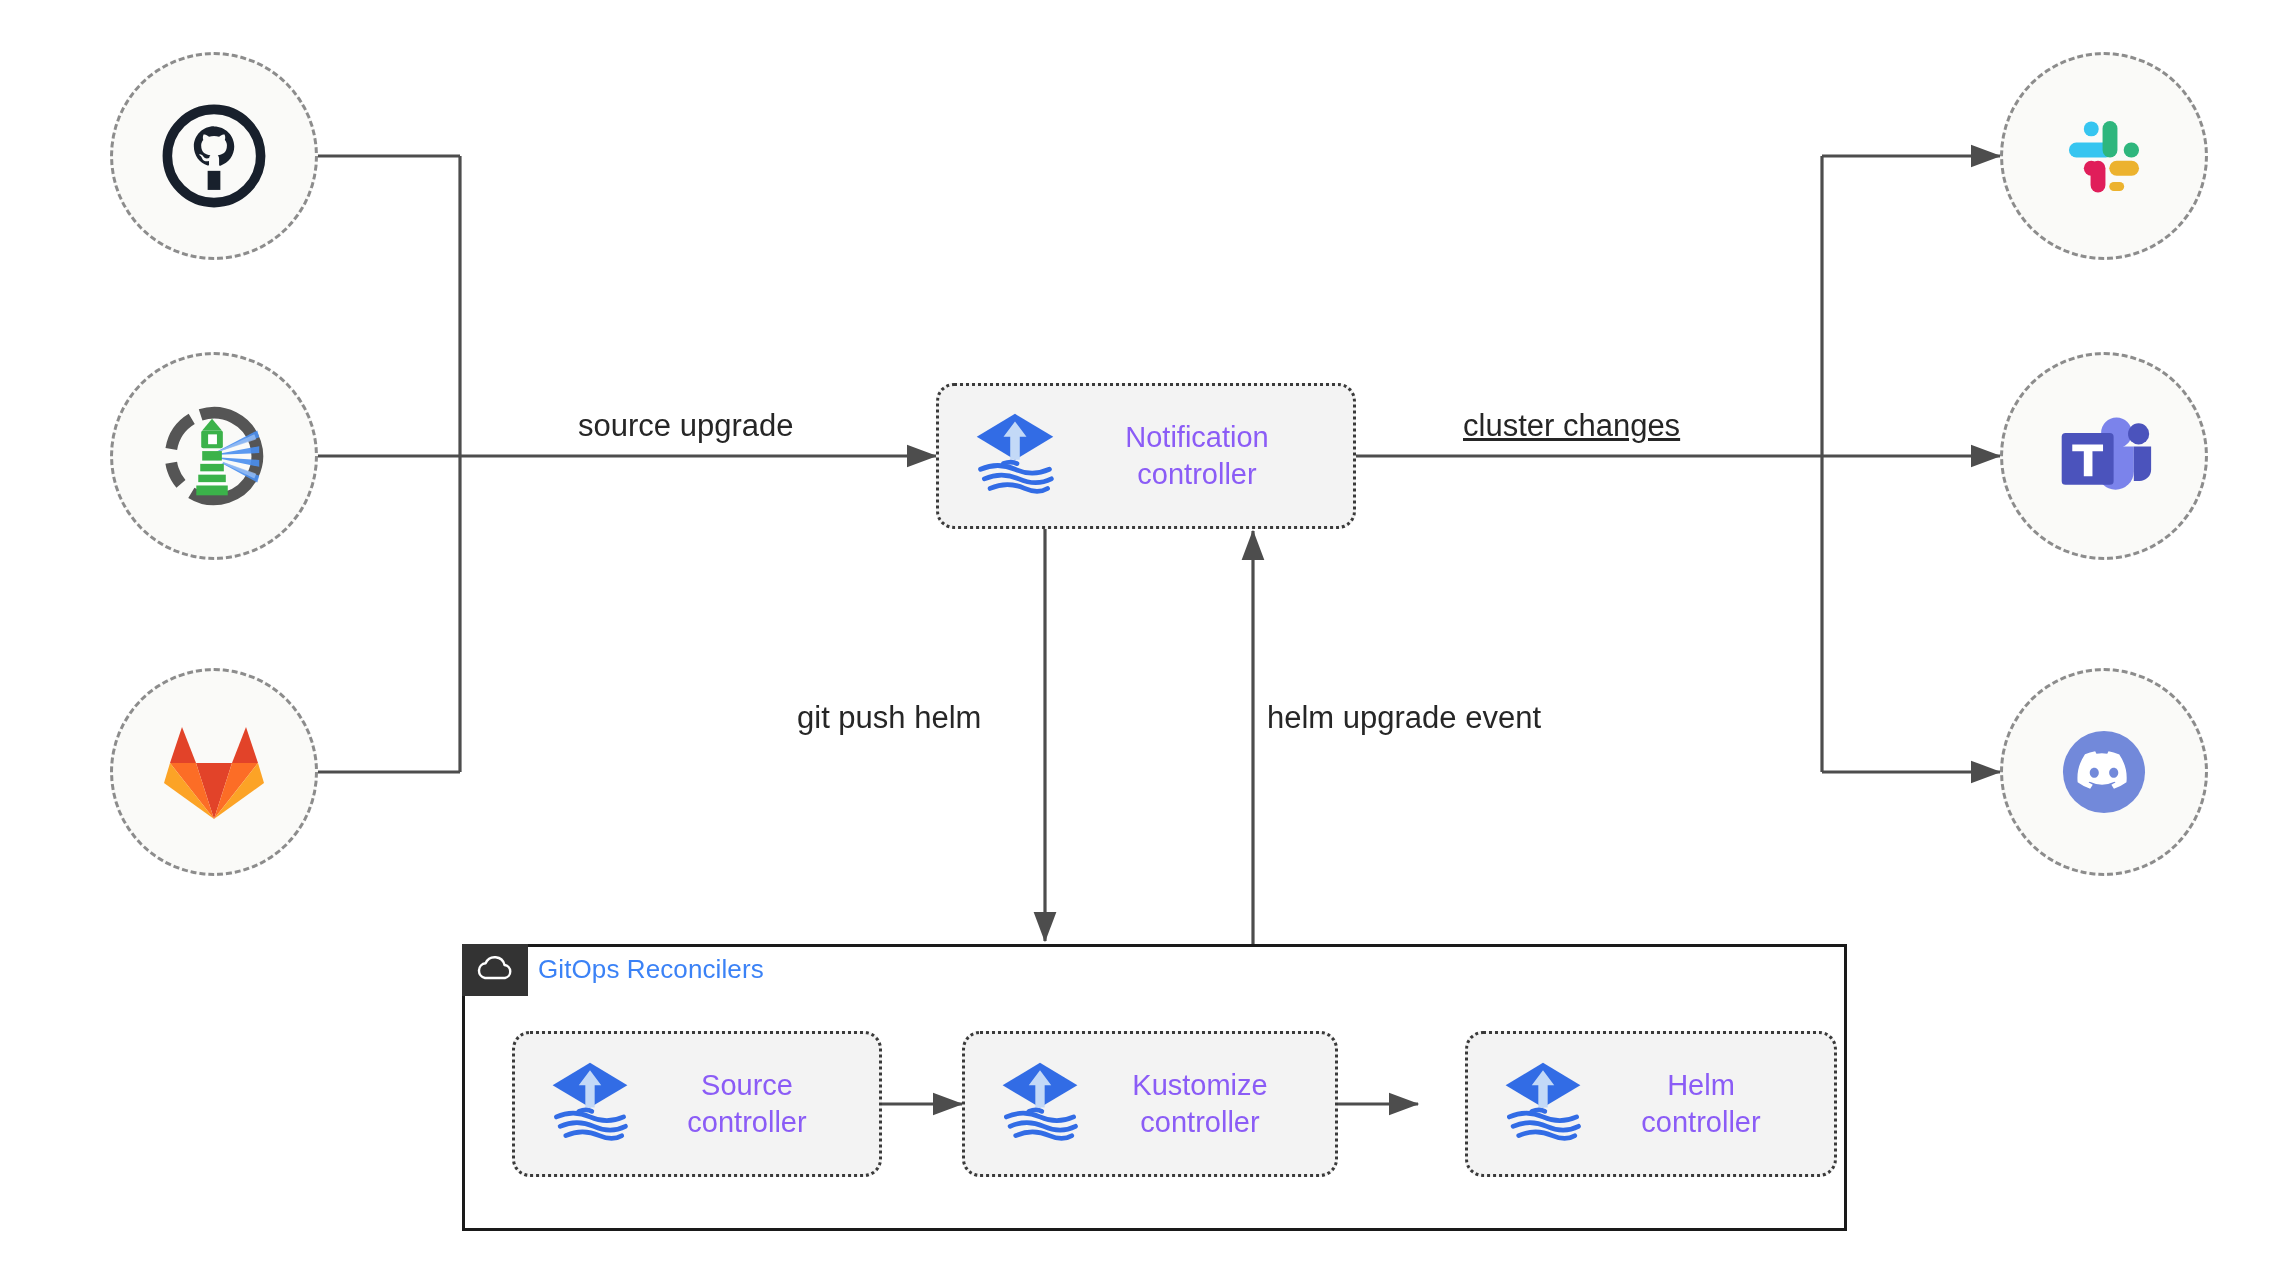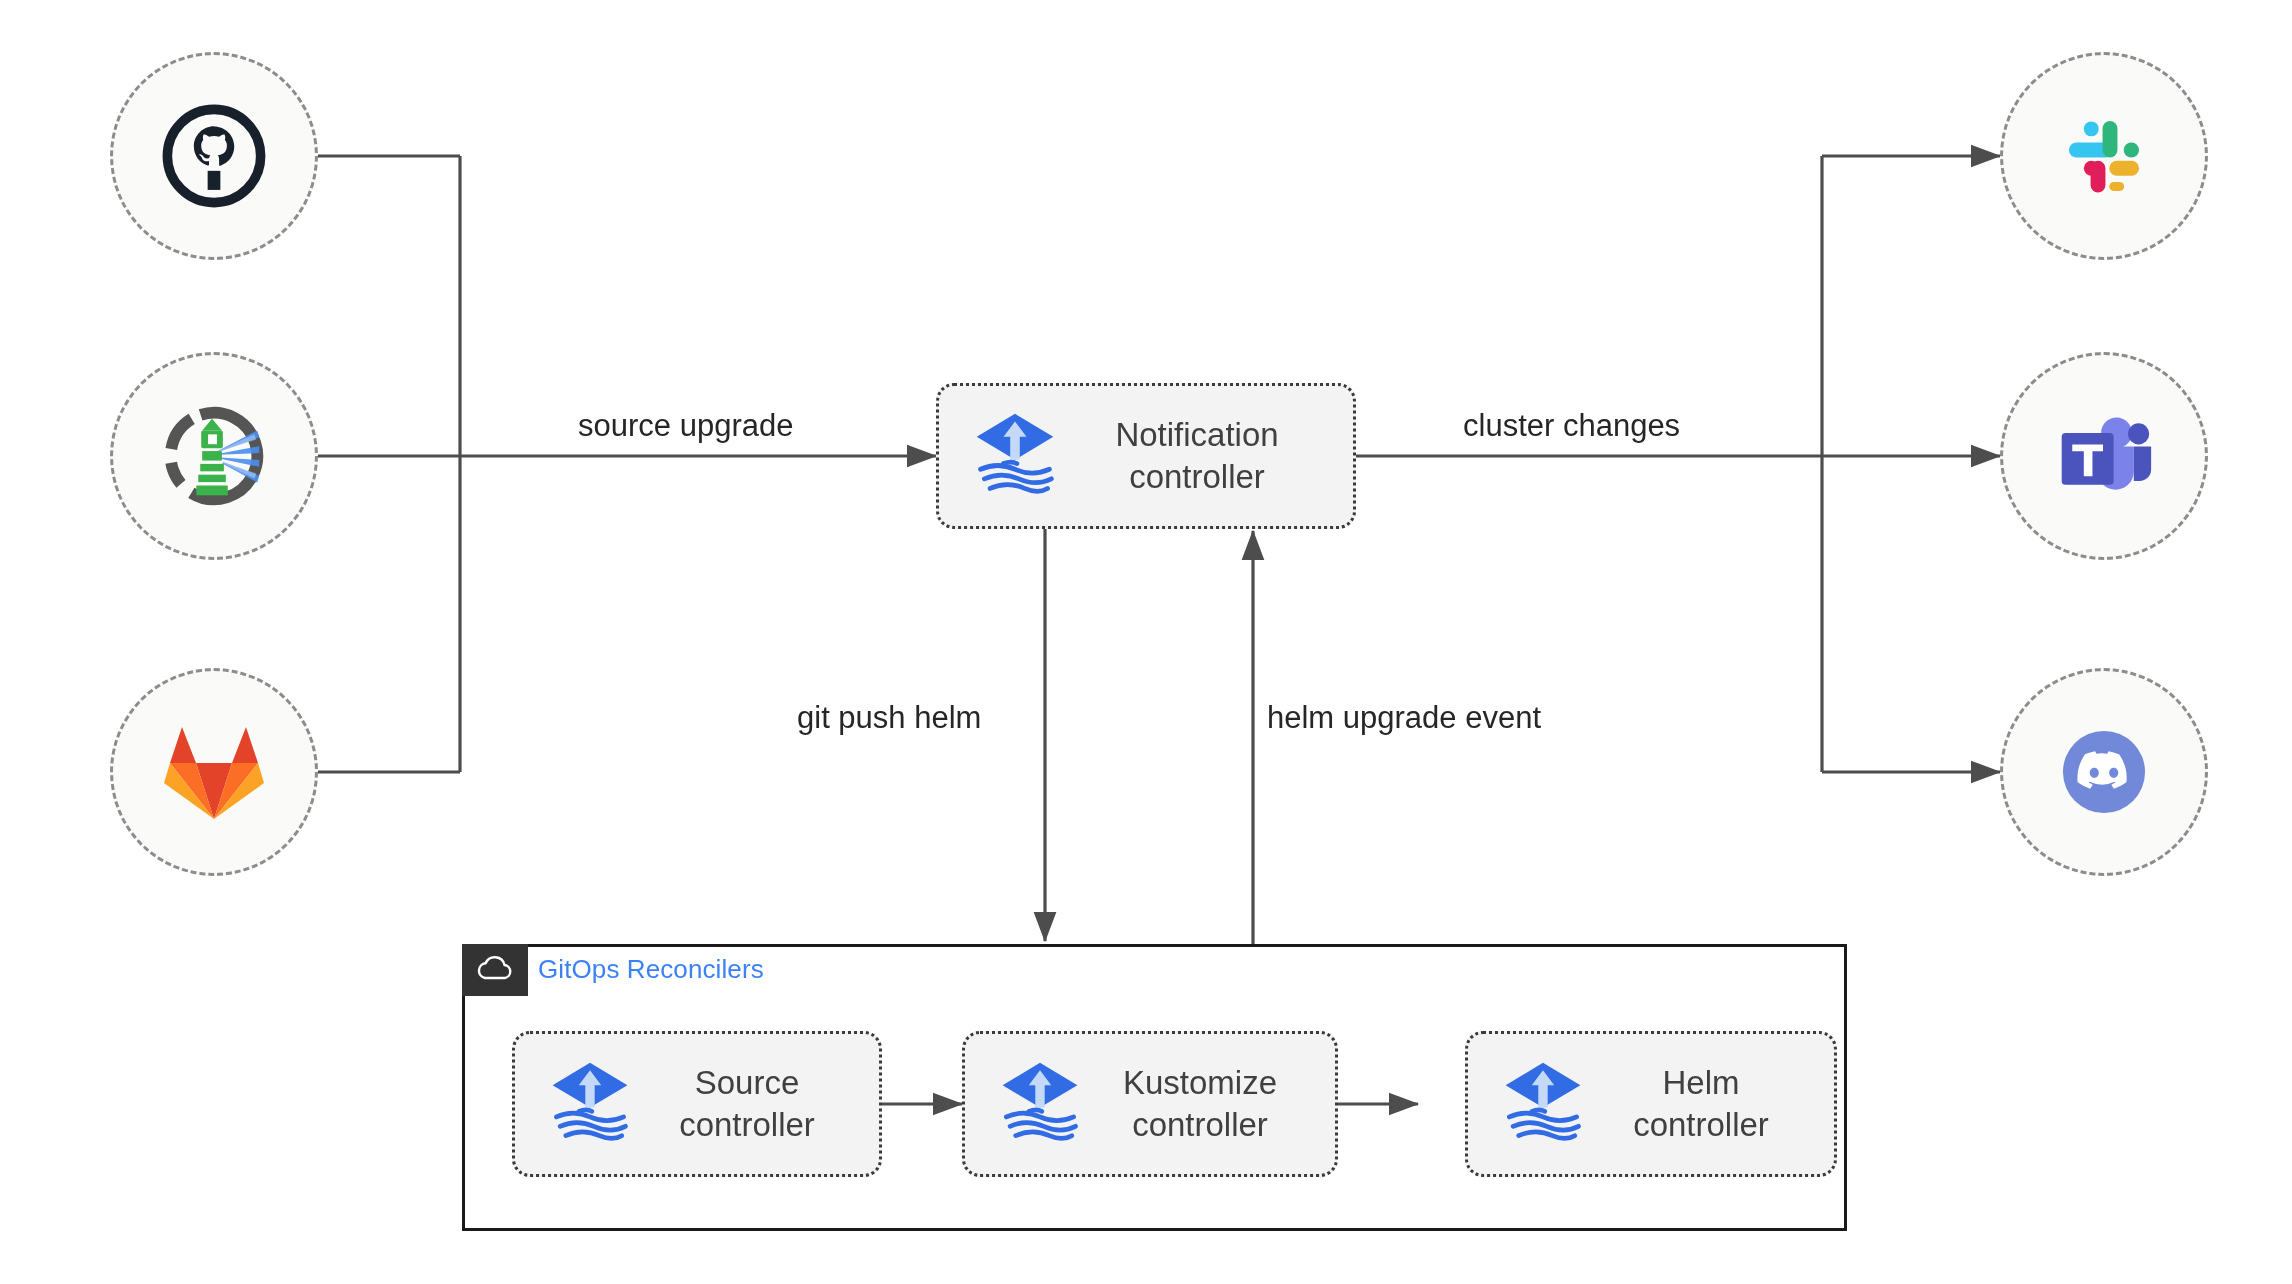--- a/index.html
+++ b/index.html
@@ -59,23 +59,23 @@
   }
   .ctrl-box .flux-mark {
     flex: 0 0 auto;
     margin-left: 24px;
     margin-right: 8px;
   }
   .ctrl-label {
     flex: 1 1 auto;
     text-align: center;
     font-family: "Liberation Sans", sans-serif;
-    font-size: 33px;
+    font-size: 29px;
     line-height: 1.28;
-    color: #404040;
+    color: #8b5cf6;
     white-space: pre-line;
     padding-right: 18px;
   }
 
   
   #gitops-group {
     position: absolute;
     left: 462px;
     top: 944px;
     width: 1385px;
@@ -325,19 +325,19 @@
           <path d="M34 58 Q42 55 48 58"></path>
         </g>
       </svg>
     </span>
     <span class="ctrl-label">Helm
 controller</span>
   </div>
 
   <div class="edge-label" style="left:578px; top:408px;">source upgrade</div>
 
-  <div class="edge-label" style="left:1463px; top:408px;">cluster changes</div>
+  <div class="edge-label" style="left:1463px; top:408px;text-decoration:underline;">cluster changes</div>
 
   <div class="edge-label" style="left:797px; top:700px;">git push helm</div>
 
   <div class="edge-label" style="left:1267px; top:700px;">helm upgrade event</div>
 
 </div>
 
 </body></html>

